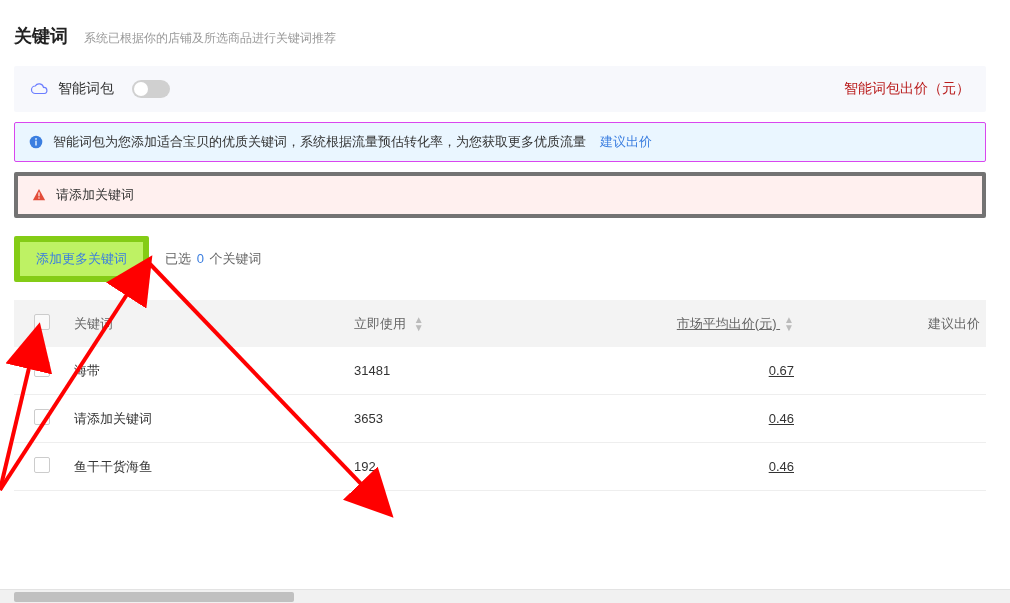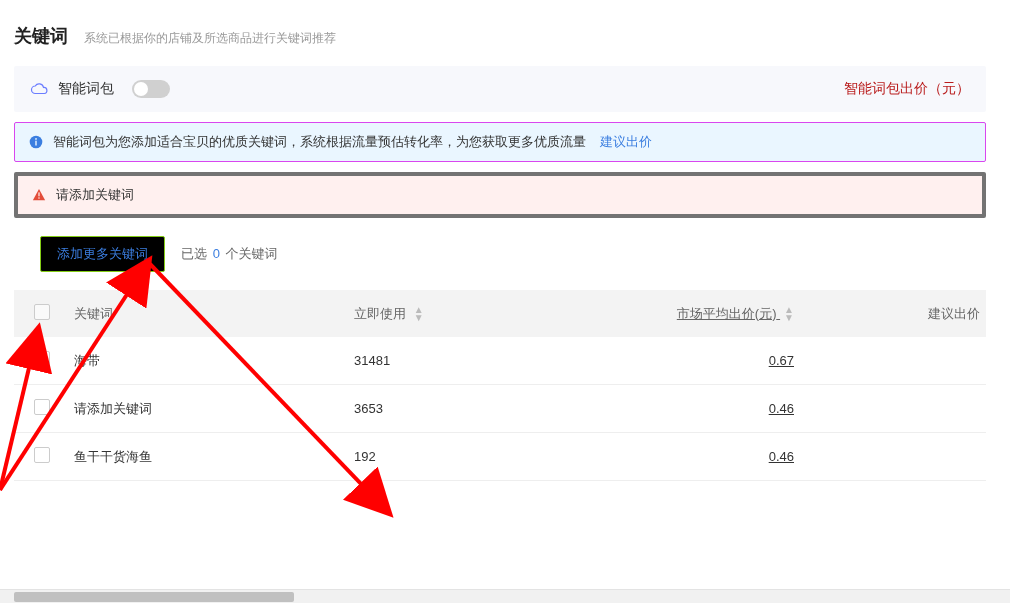--- a/index.html
+++ b/index.html
@@ -59,28 +59,27 @@
   .info-icon { color: #3b7ee0; display: inline-flex; }
   .banner-warn {
     background: #fff0ef;
     border: 4px solid #737373;
     color: #333;
   }
   .warn-icon { color: #e34d3a; display: inline-flex; }
 
   .actions-row { display: flex; align-items: center; gap: 16px; margin: 18px 0 18px 0; }
   .add-btn {
-    border: 1px solid #84cc16;
+    border: 6px solid #84cc16;
     color: #3b7ee0;
-    background: #000000;
+    background: #bef264;
     padding: 8px 16px;
     font-size: 13px;
     border-radius: 2px;
     cursor: pointer;
-    margin-left: 26px;
   }
   .selected-count { color: #666; font-size: 13px; text-align: center; }
   .selected-count .num { color: #3b7ee0; margin: 0 2px; }
 
   .table { width: 100%; border-collapse: collapse; }
   .thead-row { background: #f3f3f3; }
   .th, .td { text-align: left; padding: 14px 0; font-size: 13px; }
   .col-check { width: 60px; padding-left: 20px; }
   .col-keyword { width: 280px; }
   .col-heat { width: 280px; }

